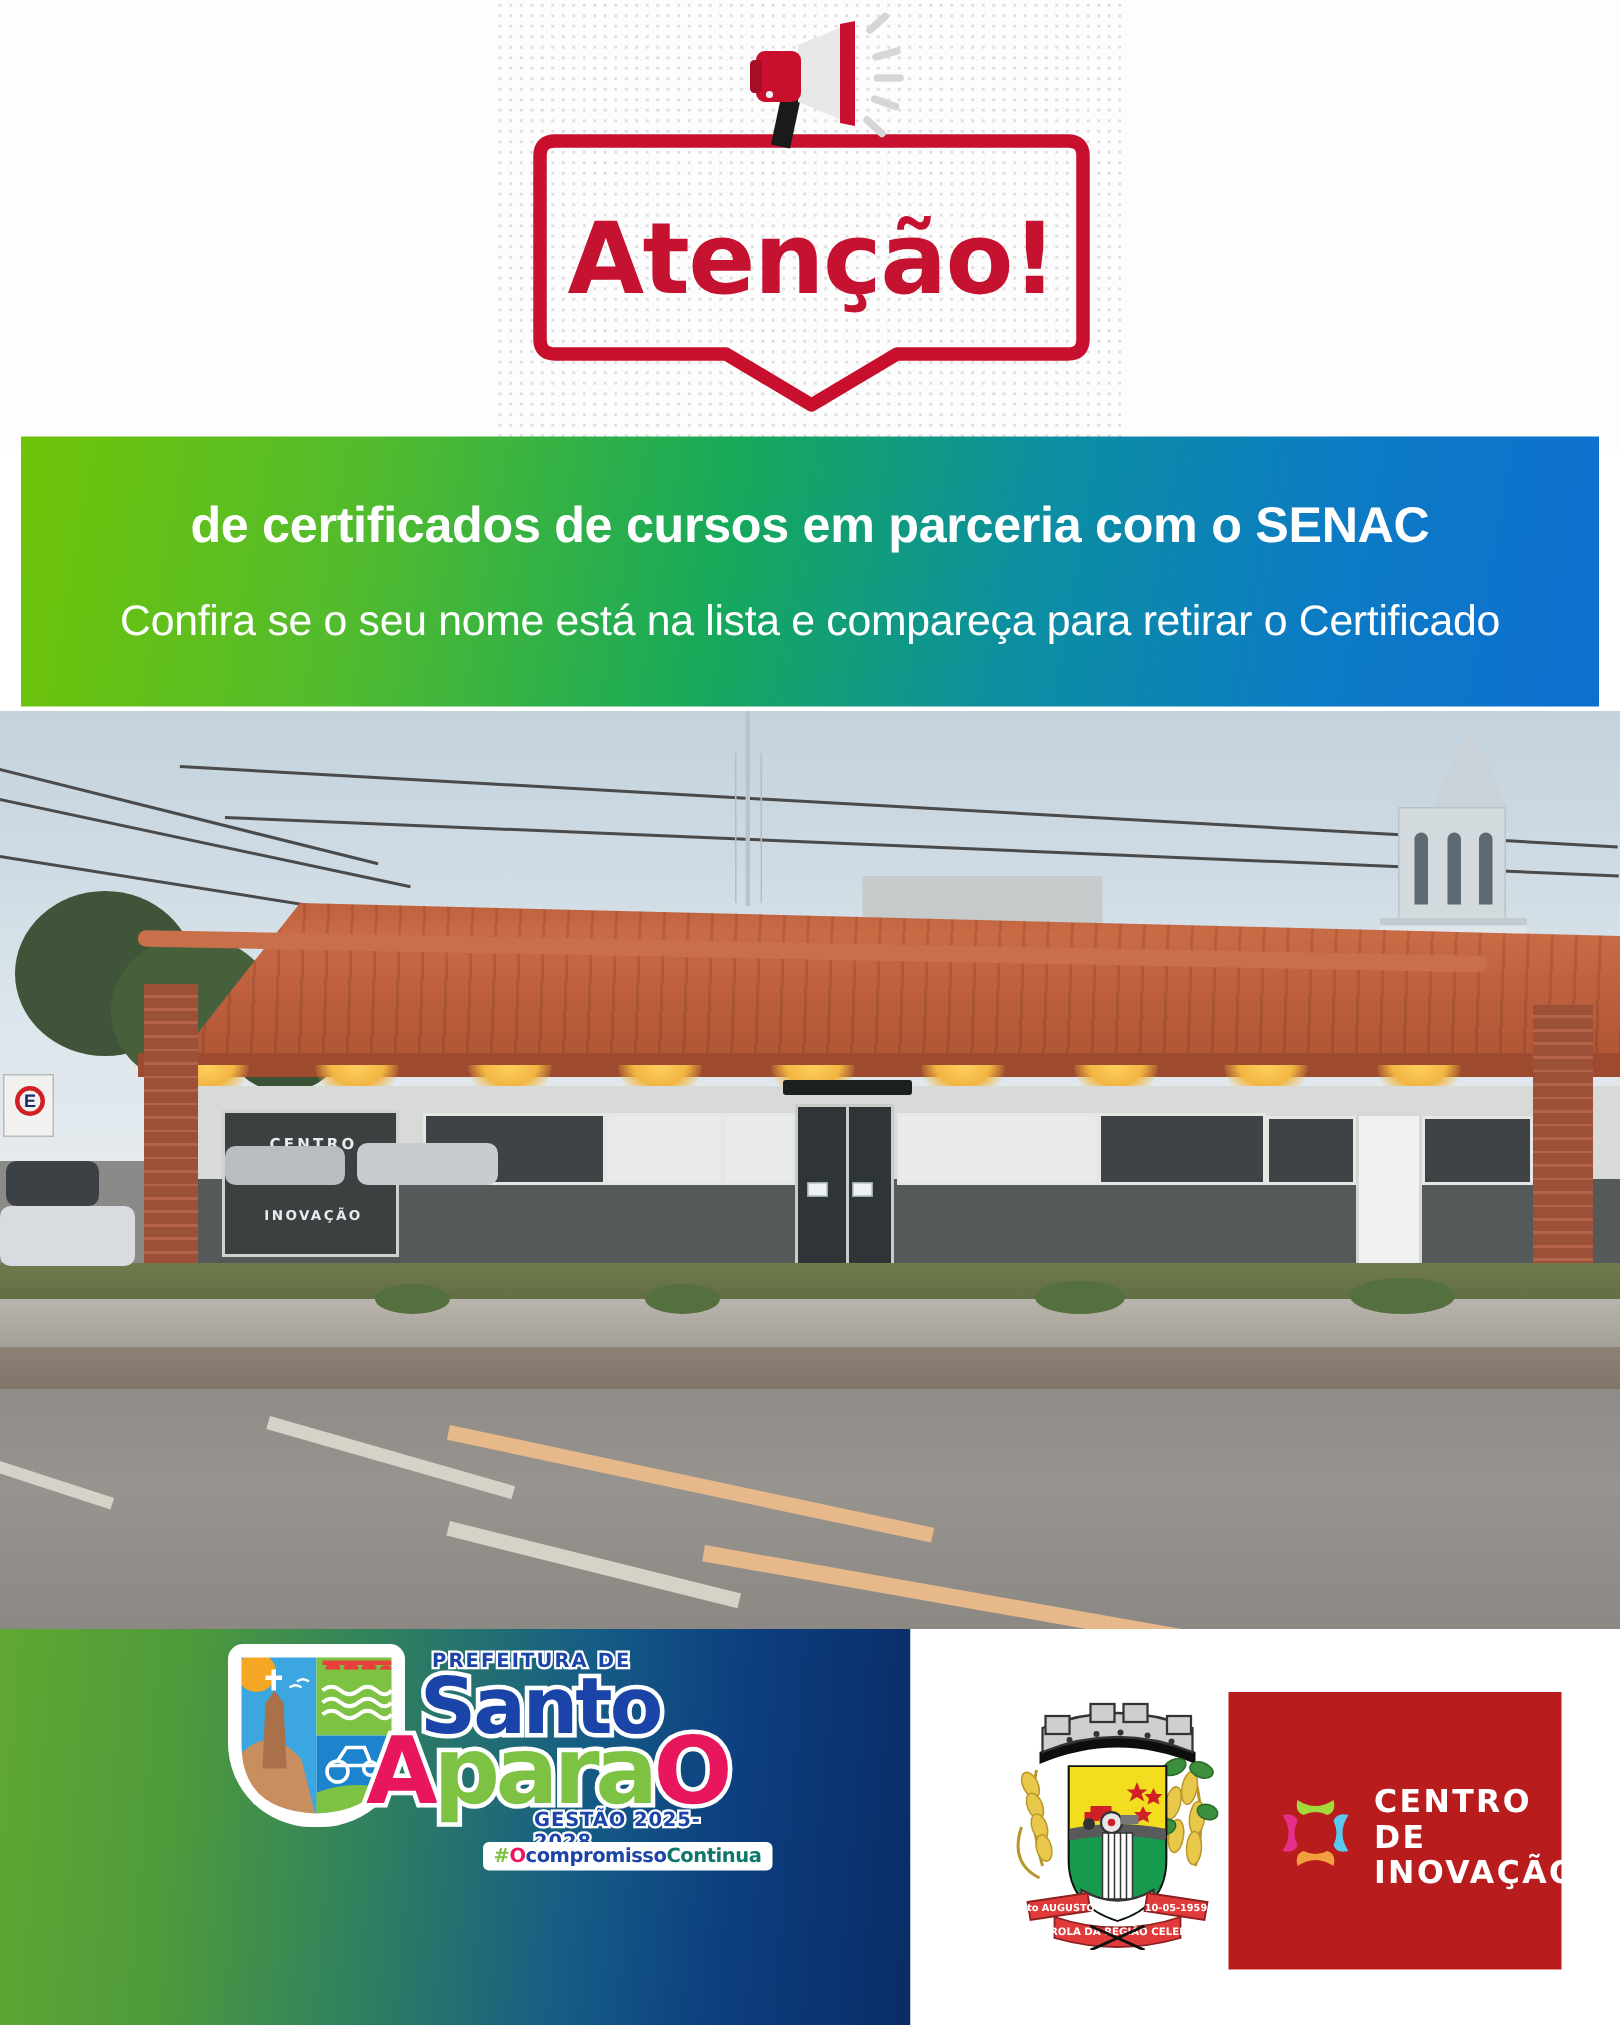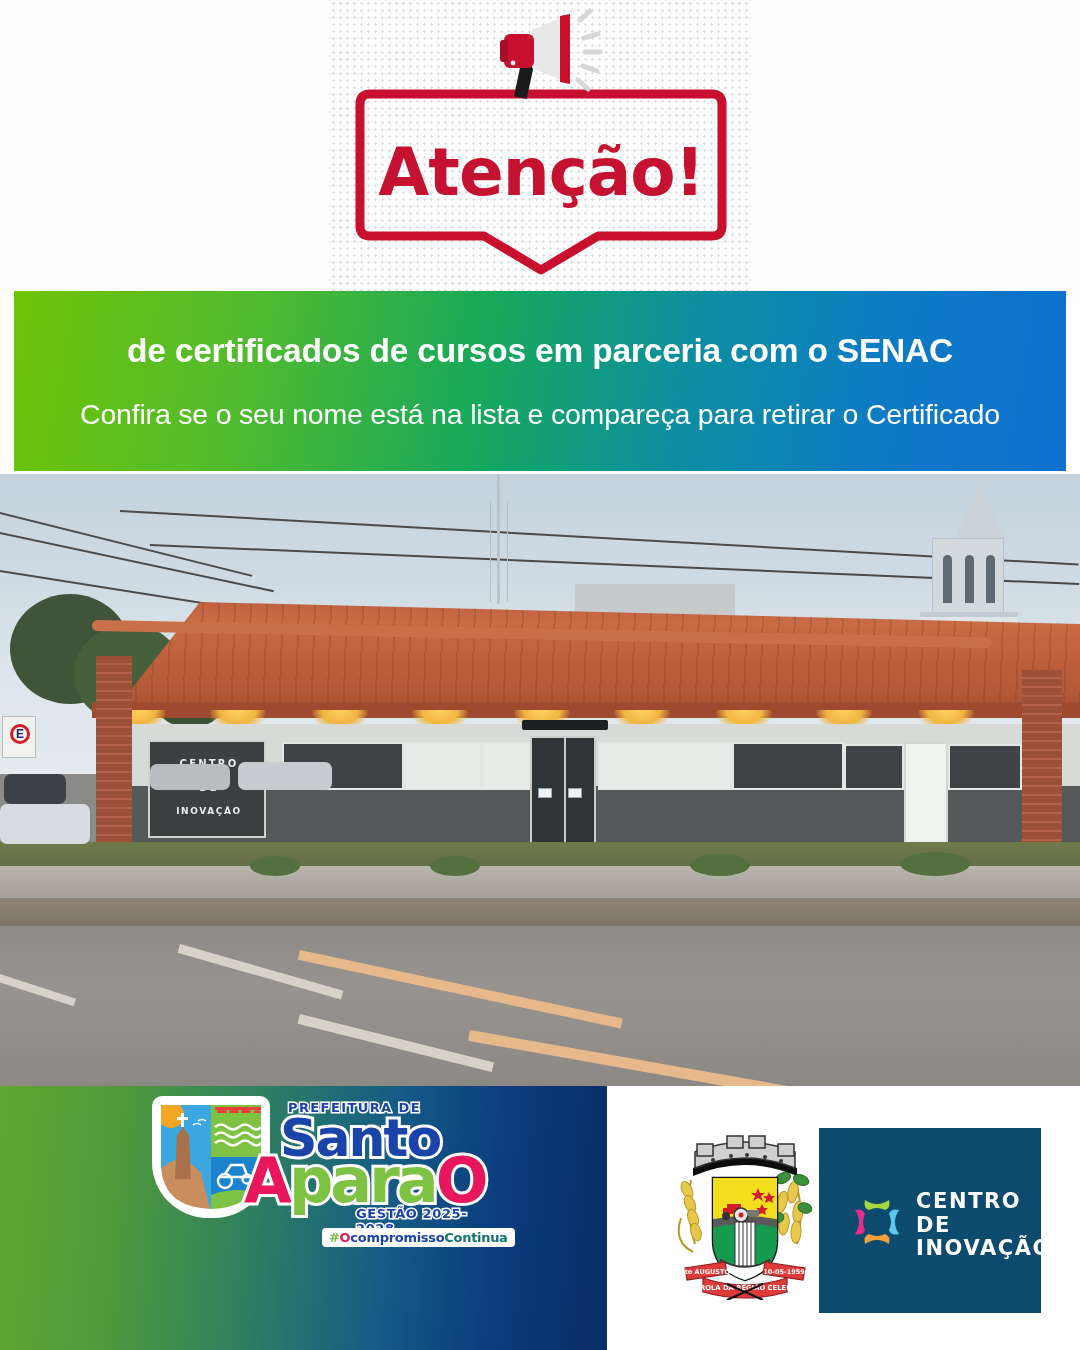--- a/index.html
+++ b/index.html
@@ -286,21 +286,21 @@
     font-size:13px; font-weight:bold; letter-spacing:-.3px;
     font-family:"DejaVu Sans", sans-serif; white-space:nowrap;
   }
 
   
   .coat{ position:absolute; left:665px; top:1122px; width:160px; height:178px; }
 
   
   .ci-box{
     position:absolute; left:819px; top:1128px; width:222px; height:185px;
-    background:#0c4a6e;
+    background:#b91c1c;
   }
   .ci-mark{ position:absolute; left:30px; top:66px; width:56px; height:56px; }
   .ci-txt{
     position:absolute; left:97px; top:62px;
     color:#ffffff; font-weight:bold; font-size:21px; line-height:1.13;
     letter-spacing:1.6px;
     font-family:"DejaVu Sans", sans-serif;
   }
 </style>
 </head>

